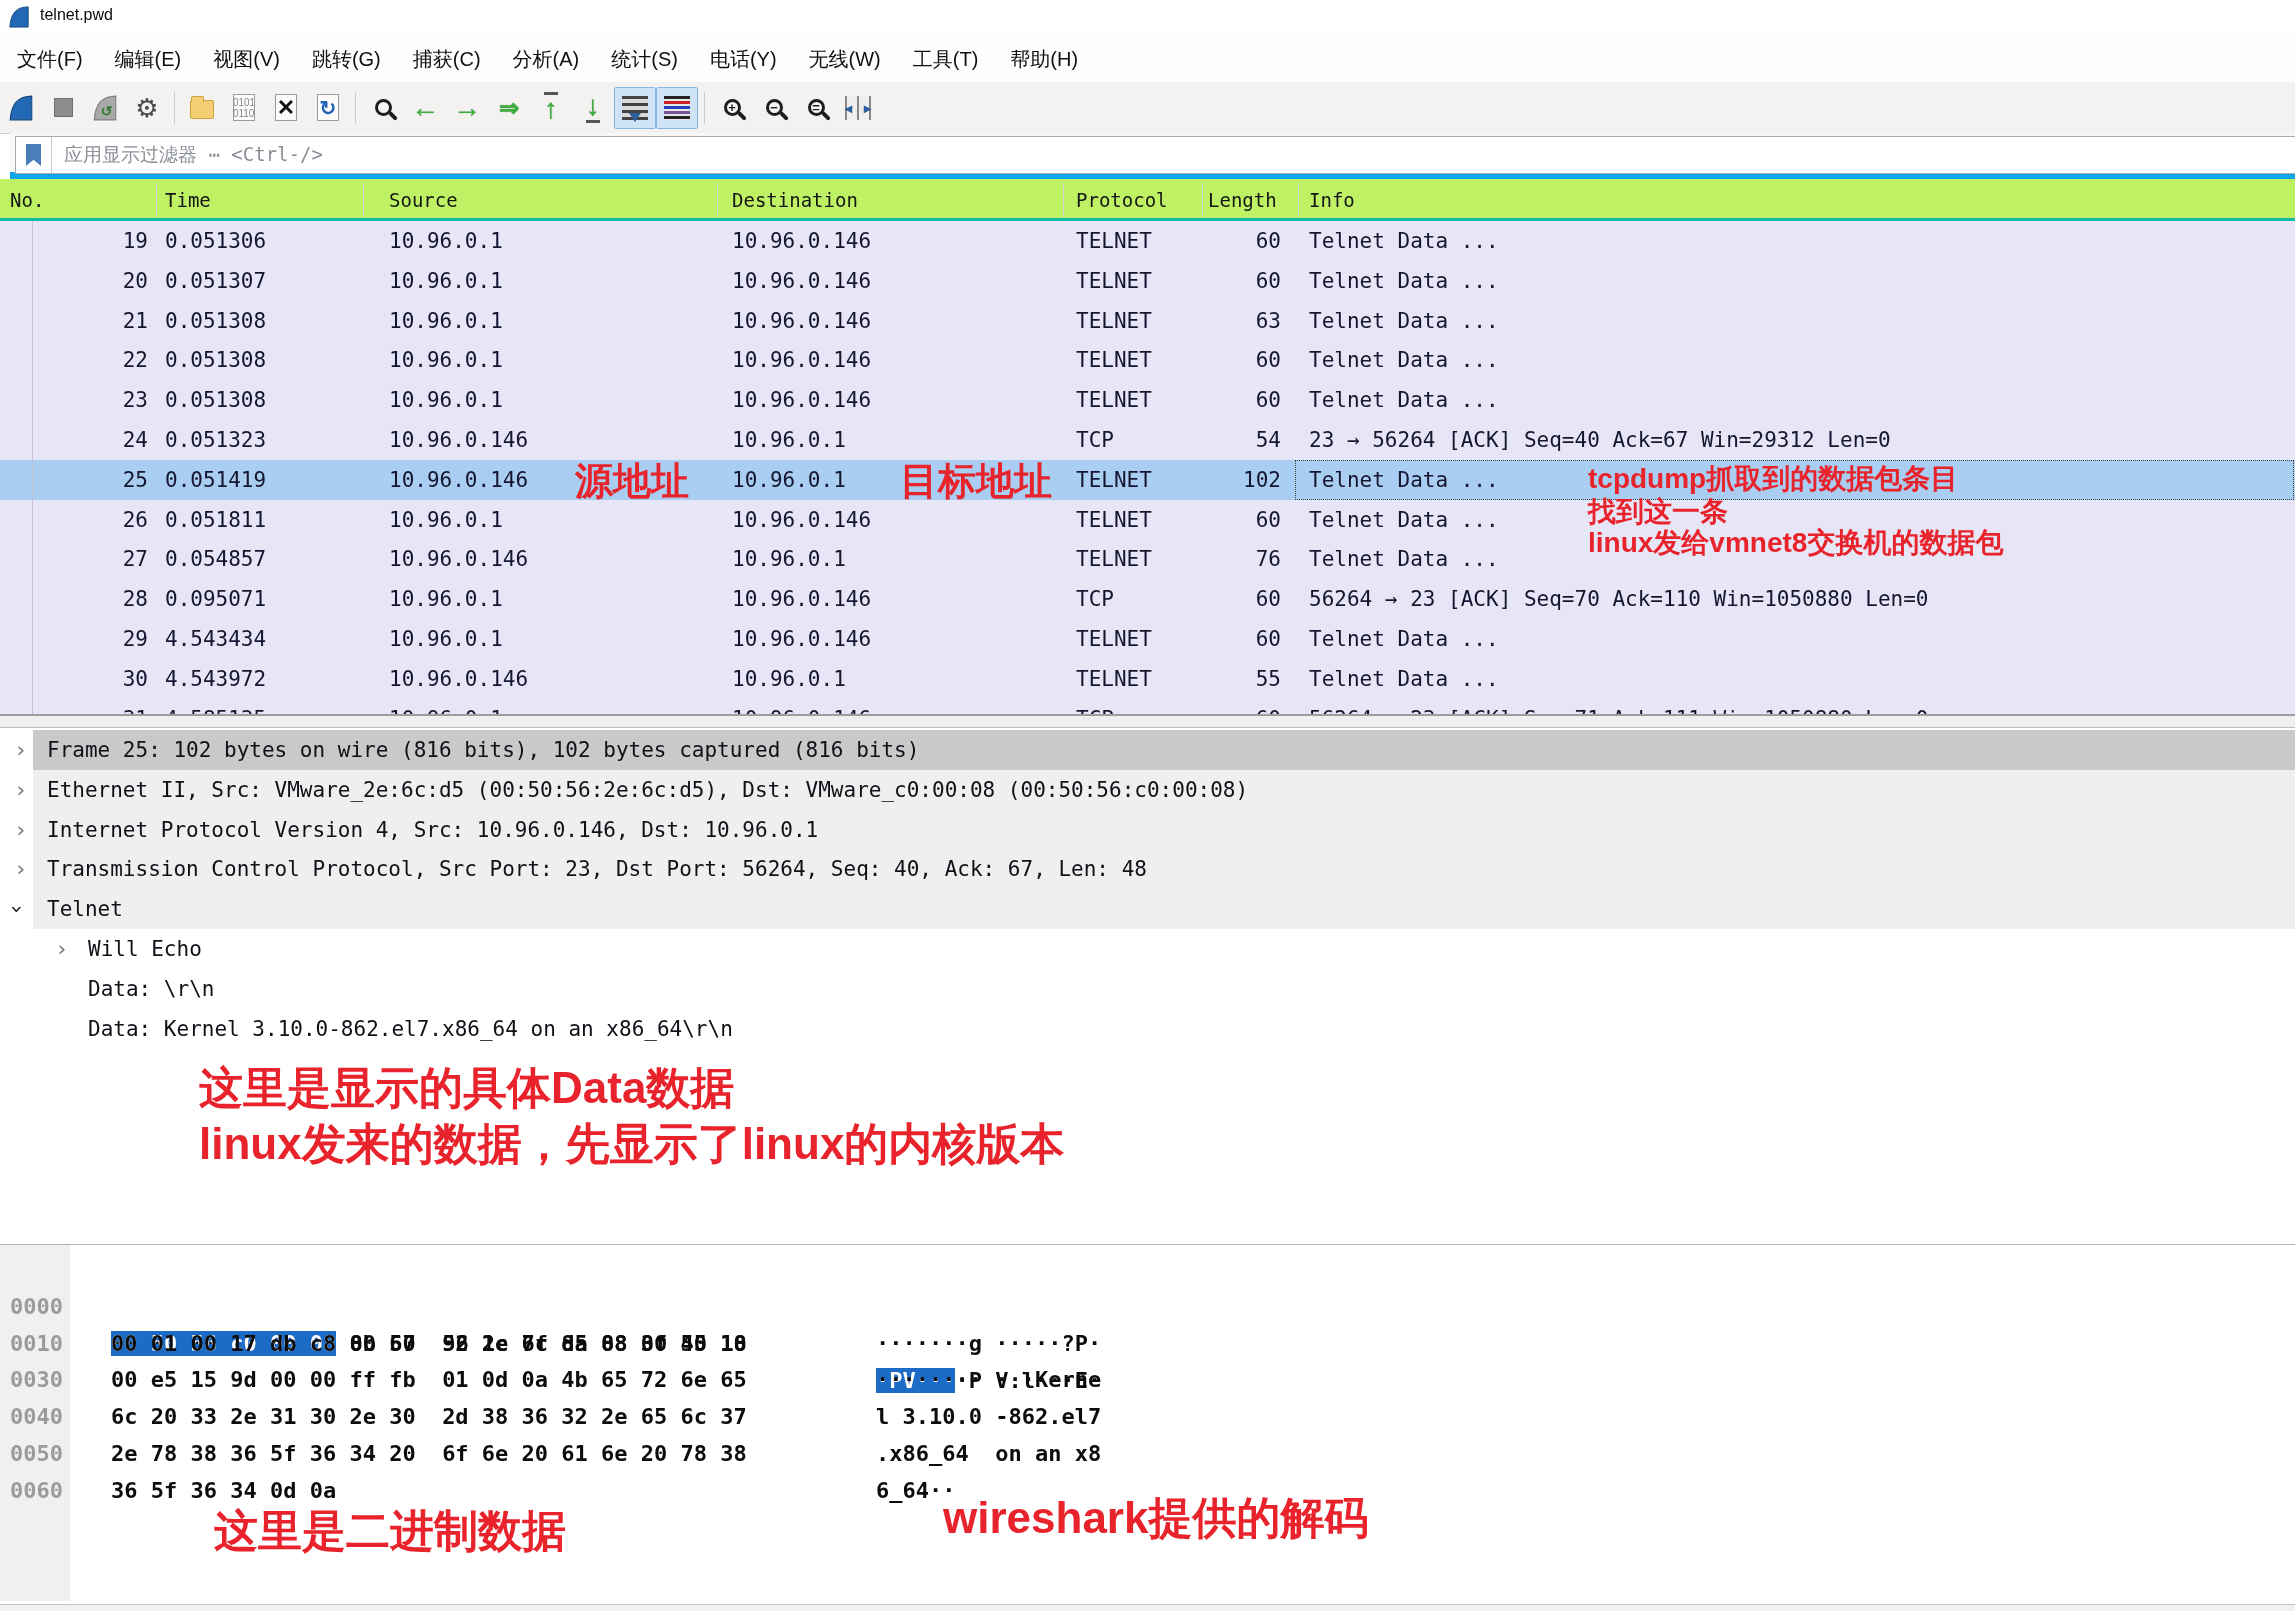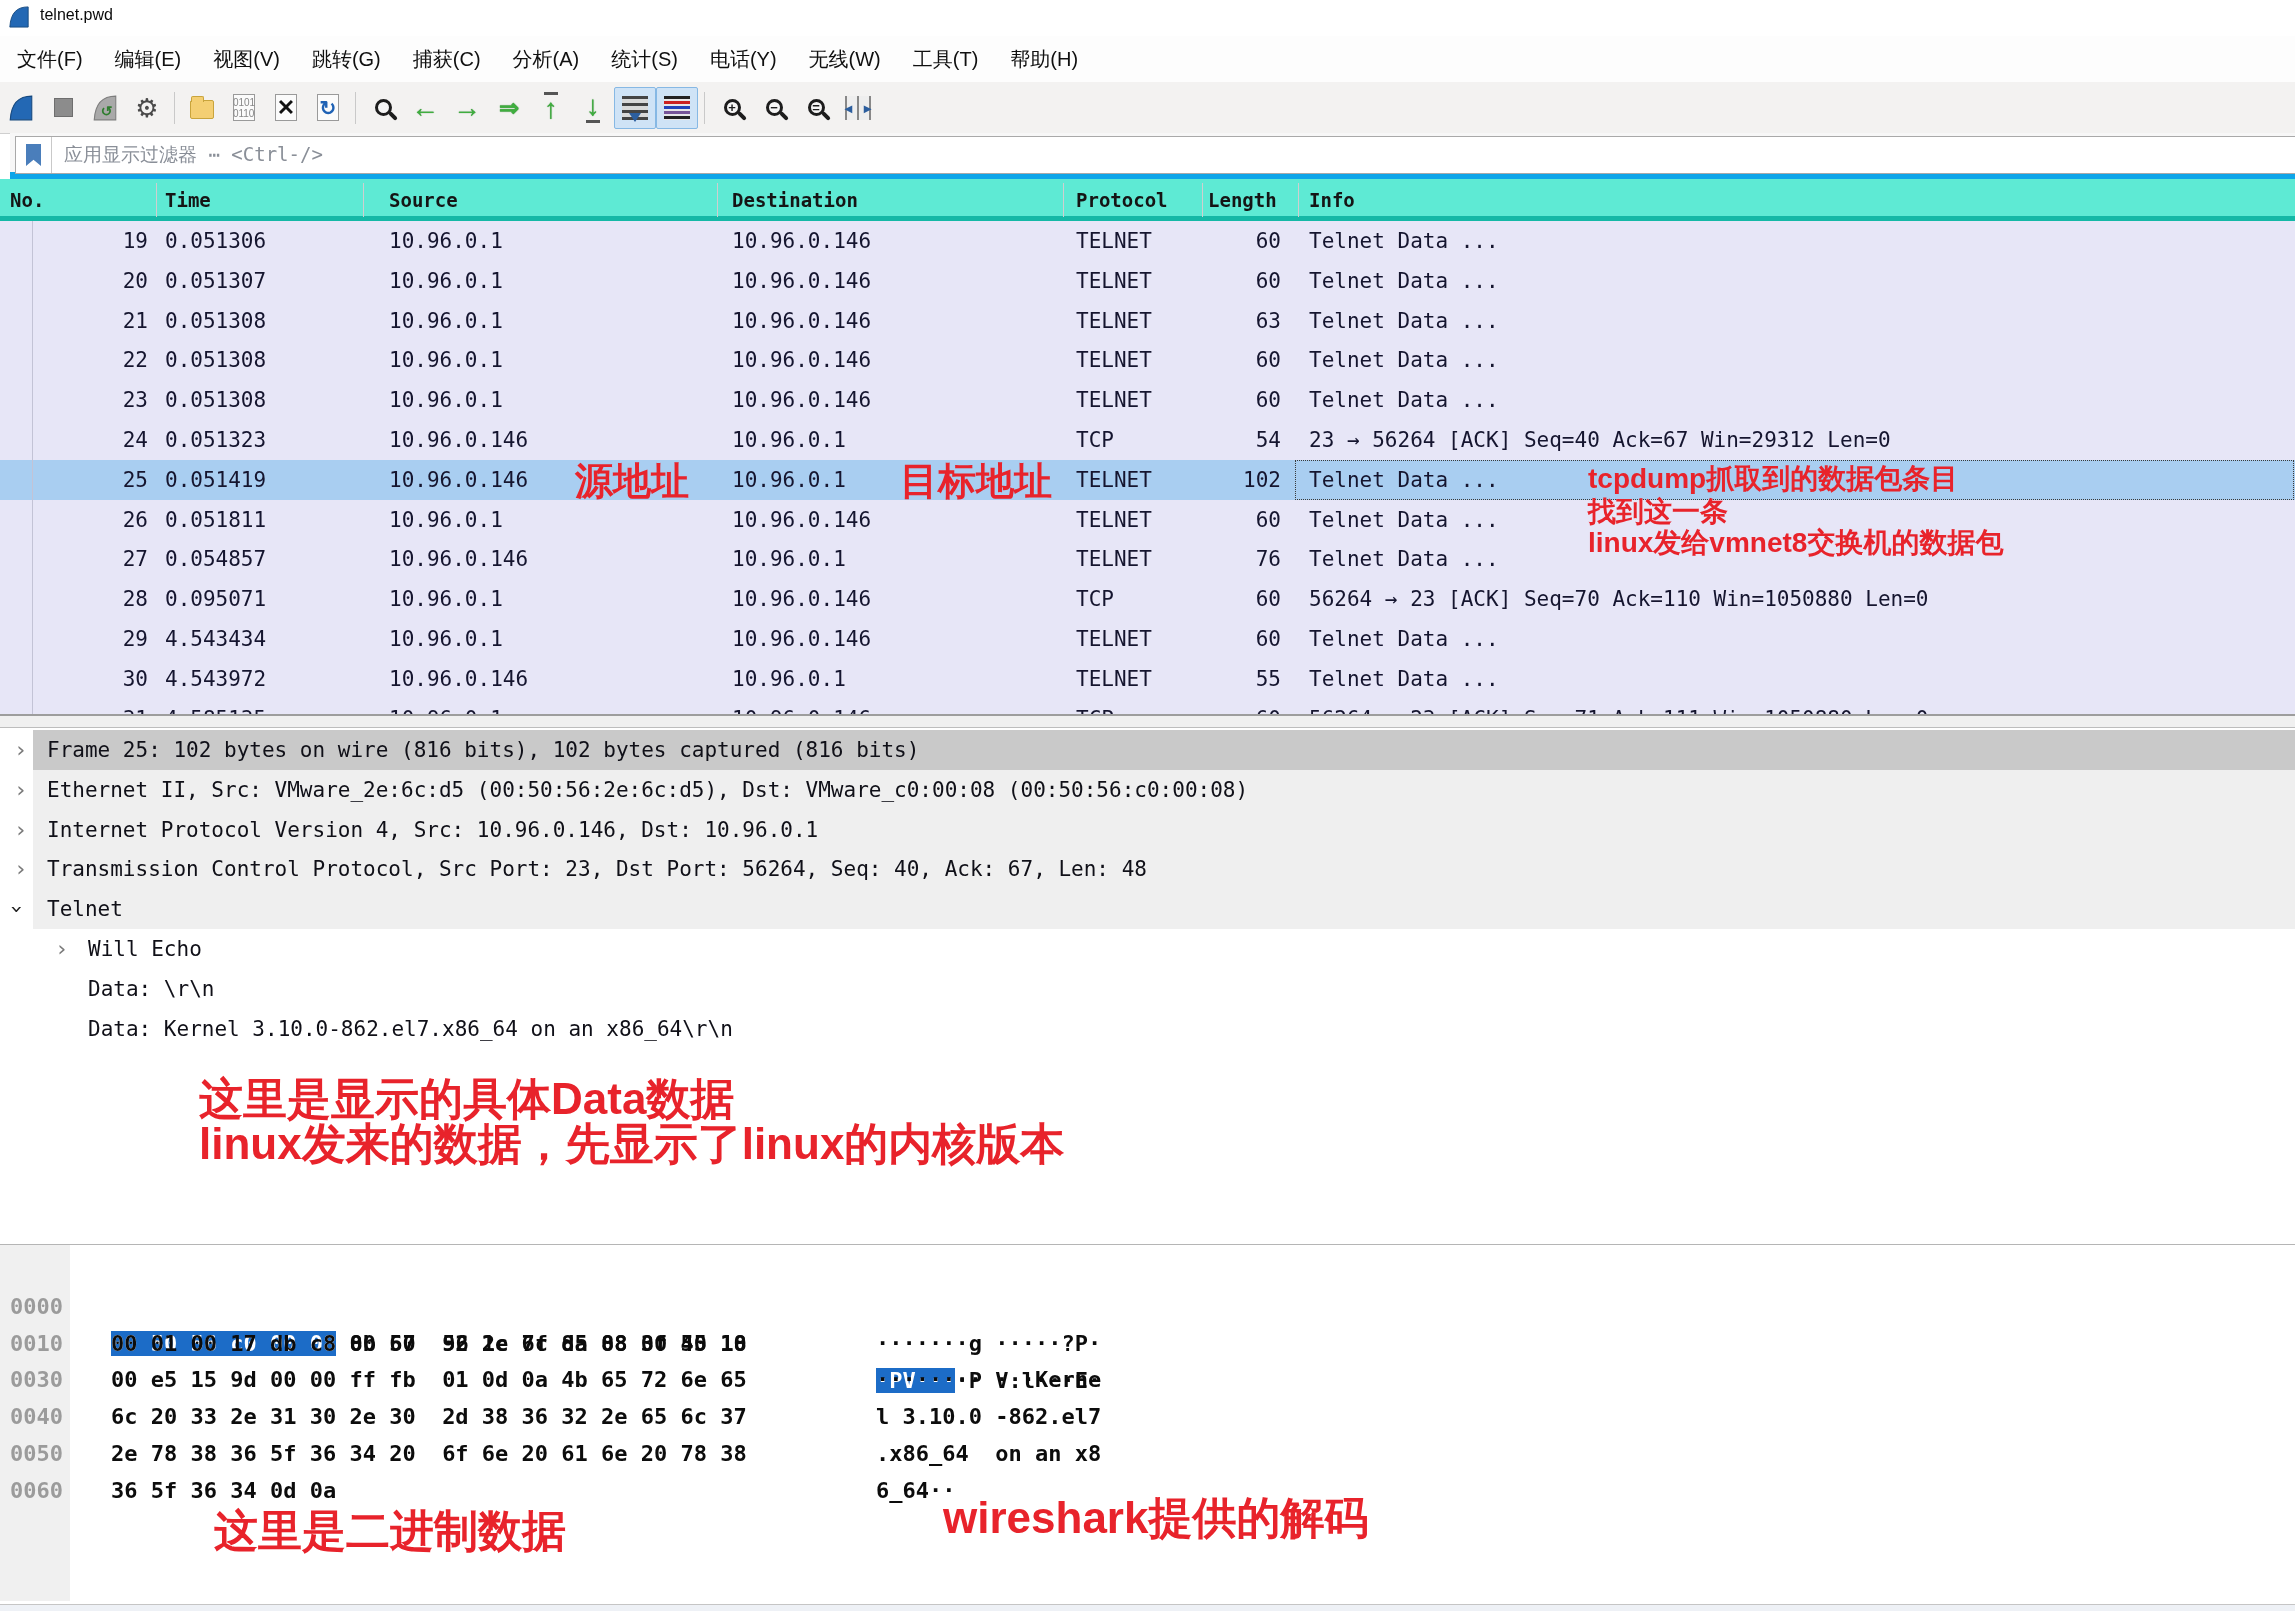--- a/index.html
+++ b/index.html
@@ -37,21 +37,21 @@
   .lines-icon .tri { position:absolute; left:7px; bottom:-2px; width:0; height:0; border-left:6px solid transparent; border-right:6px solid transparent; border-top:9px solid #2c5e9e; }
   .color-lines { width:26px; height:24px; background:linear-gradient(#222 0 3px,#e8e8e8 3px 5px,#cc2222 5px 8px,#e8e8e8 8px 10px,#2244bb 10px 13px,#e8e8e8 13px 15px,#775599 15px 18px,#e8e8e8 18px 20px,#222 20px 23px,#e8e8e8 23px); }
   .cols-icon { width:26px; height:24px; background:repeating-linear-gradient(90deg,#888 0 2px,#eee 2px 12px); position:relative; display:flex; align-items:center; justify-content:space-between; font-size:14px; color:#2c5e9e; font-weight:bold; }
   
   #filterbar { position:absolute; left:10px; top:133px; width:100%; height:46px; background:#f7f7f7; border-bottom:7px solid #0ea5e9; }
   #filter-input { position:absolute; left:5px; right:5px; top:3px; height:38px; background:#fff; border:1px solid #a9a9a9; display:flex; align-items:center; }
   #bookmark-box { width:36px; height:36px; border-right:1px solid #c9c9c9; display:flex; align-items:center; justify-content:center; }
   .bookmark { width:15px; height:22px; background:#4a7ebb; clip-path:polygon(0 0,100% 0,100% 100%,50% 72%,0 100%); }
   #filter-placeholder { margin-left:12px; font-family:"DejaVu Sans Mono", monospace; font-size:19px; color:#8a8f98; }
   
-  #plist-header { position:absolute; left:0; top:179px; width:100%; height:42px; background:#5eead4; border-bottom:5px solid #14b8a6; font-family:"DejaVu Sans Mono", monospace; font-size:19px; color:#151515;font-weight:bold; }
+  #plist-header { position:absolute; left:0; top:179px; width:100%; height:42px; background:#bef264; border-bottom:3px solid #14b8a6; font-family:"DejaVu Sans Mono", monospace; font-size:19px; color:#151515; }
   .hcell { position:absolute; top:0; height:42px; line-height:42px; }
   .hsep { position:absolute; top:4px; height:34px; width:1px; background:#cfcfcf; }
   
   #plist { position:absolute; left:0; top:221px; width:100%; height:494px; background:#e7e6f7; overflow:hidden; }
   .prow { position:absolute; left:0; width:100%; height:40px; font-family:"DejaVu Sans Mono", monospace; font-size:21px; color:#15152f; }
   .prow.selected { background:#a9cef1; }
   .pcell { position:absolute; top:0; height:40px; line-height:40px; white-space:pre; }
   .c-no   { left:58px;  width:90px;  text-align:right; }
   .c-time { left:165px; }
   .c-src  { left:389px; }
@@ -379,21 +379,21 @@
     <div class="drow" style="top:201px">
         <span class="chev" style="left:55px">›</span>
         <span class="dtext" style="left:88px">Will Echo</span>
       </div>
     <div class="drow" style="top:241px">
         <span class="dtext" style="left:88px">Data: \r\n</span>
       </div>
     <div class="drow" style="top:281px">
         <span class="dtext" style="left:88px">Data: Kernel 3.10.0-862.el7.x86_64 on an x86_64\r\n</span>
       </div>
-    <span class="red ann-mid" style="top:345px;text-align:center;">这里是显示的具体Data数据</span>
+    <span class="red ann-mid" style="top:334px;text-align:center;">这里是显示的具体Data数据</span>
     <span class="red ann-mid" style="top:390px;">linux发来的数据，先显示了linux的内核版本</span>
   </div>
 
   <div id="hexpane">
     <div id="hex-gutter"></div>
     <div class="hrow" style="top:6px">
       <span class="h-off">0000</span>
       <span class="h-bytes"><span class="hexsel">00 50 56 c0 00 08</span><span> 00 50  56 2e 6c d5 08 00 45 10</span></span>
       <span class="h-ascii"><span class="hexsel">·PV···</span><span>·P V.l···E·</span></span>
     </div>

